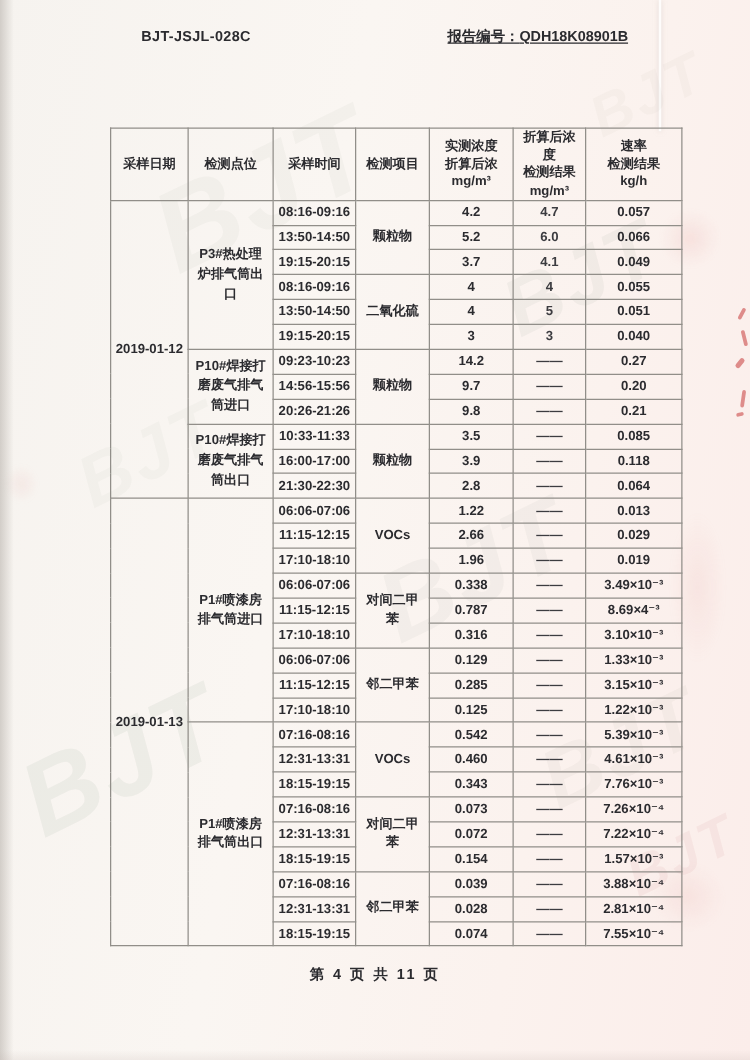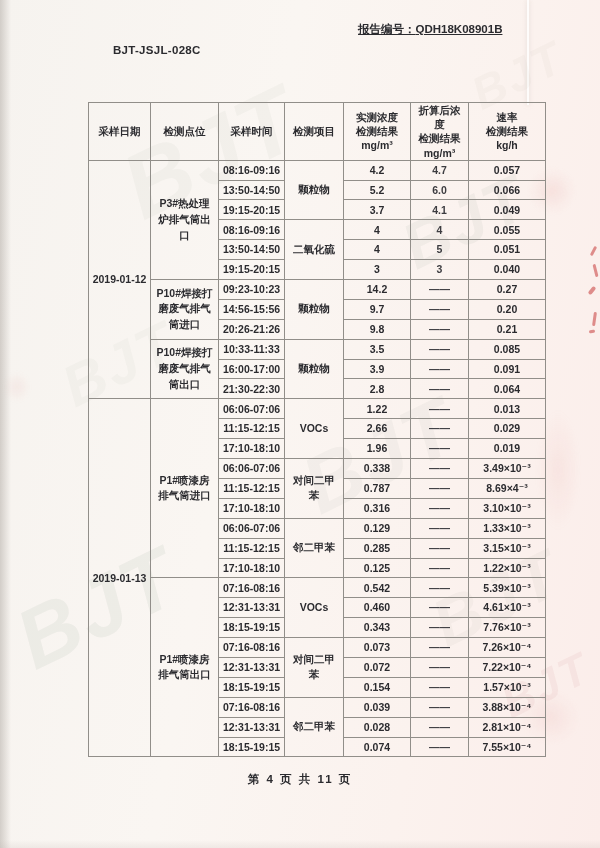--- a/index.html
+++ b/index.html
@@ -8,21 +8,21 @@
     background:linear-gradient(100deg,#f6f3ef 0%,#faf6f2 40%,#fbf2ee 72%,#fbedea 100%);
     font-family:"Liberation Sans","DejaVu Sans",sans-serif;color:#2b2b2f;
   }
   .edge-left{position:absolute;left:0;top:0;width:11px;height:100%;
     background:linear-gradient(90deg,rgba(150,143,136,.38),rgba(150,143,136,0));}
   .edge-bottom{position:absolute;left:0;bottom:0;width:100%;height:8px;
     background:linear-gradient(0deg,rgba(190,175,170,.18),rgba(190,175,170,0));}
   .crease{position:absolute;left:527px;top:0;width:2px;height:105px;
     background:rgba(255,255,255,.75);box-shadow:0 0 4px rgba(205,195,190,.55);}
 
-  .form-code{position:absolute;left:113px;top:44px;font-size:11.5px;font-weight:bold;letter-spacing:.3px;}
+  .form-code{position:absolute;left:113px;top:24px;font-size:11.5px;font-weight:bold;letter-spacing:.3px;}
   .report-no{position:absolute;left:358px;top:22px;font-size:11.5px;font-weight:bold;text-decoration:underline;}
   .title{position:absolute;left:94px;top:74px;font-size:15px;font-weight:bold;letter-spacing:1px;}
 
   table.results{position:absolute;left:88px;top:102px;border-collapse:collapse;table-layout:fixed;
     border:1px solid #76736e;}
   .results th,.results td{border:1px solid #918e89;text-align:center;vertical-align:middle;
     padding:0 2px;overflow:hidden;}
   .results th{height:50px;font-size:10.5px;font-weight:bold;white-space:pre-line;line-height:1.35;}
   .results td{height:18.9px;font-size:10.5px;font-weight:bold;line-height:1.2;}
   td.c-point,td.c-item{white-space:pre-line;line-height:1.5;margin-top:36px;}
@@ -100,21 +100,21 @@
         <col style="width:58px">
       <col style="width:77px">
     </colgroup>
     <thead>
         <tr id="head-row">
           <th>采样日期</th>
           <th>检测点位</th>
           <th>采样时间</th>
           <th>检测项目</th>
           <th>实测浓度
-检测结果
+折算后浓
 mg/m³</th>
           <th>折算后浓
 度
 检测结果
 mg/m³</th>
           <th>速率
 检测结果
 kg/h</th>
         </tr>
       </thead>
@@ -190,21 +190,21 @@
           <td class="c-time">10:33-11:33</td>
           <td class="c-item" rowspan="3">颗粒物</td>
           <td class="c-num">3.5</td>
           <td class="c-conv">——</td>
           <td class="c-rate">0.085</td>
         </tr>
         <tr>
           <td class="c-time">16:00-17:00</td>
           <td class="c-num">3.9</td>
           <td class="c-conv">——</td>
-          <td class="c-rate">0.091</td>
+          <td class="c-rate">0.118</td>
         </tr>
         <tr>
           <td class="c-time">21:30-22:30</td>
           <td class="c-num">2.8</td>
           <td class="c-conv">——</td>
           <td class="c-rate">0.064</td>
         </tr>
         <tr>
           <td class="c-date" rowspan="18">2019-01-13</td>
           <td class="c-point" rowspan="9">P1#喷漆房

